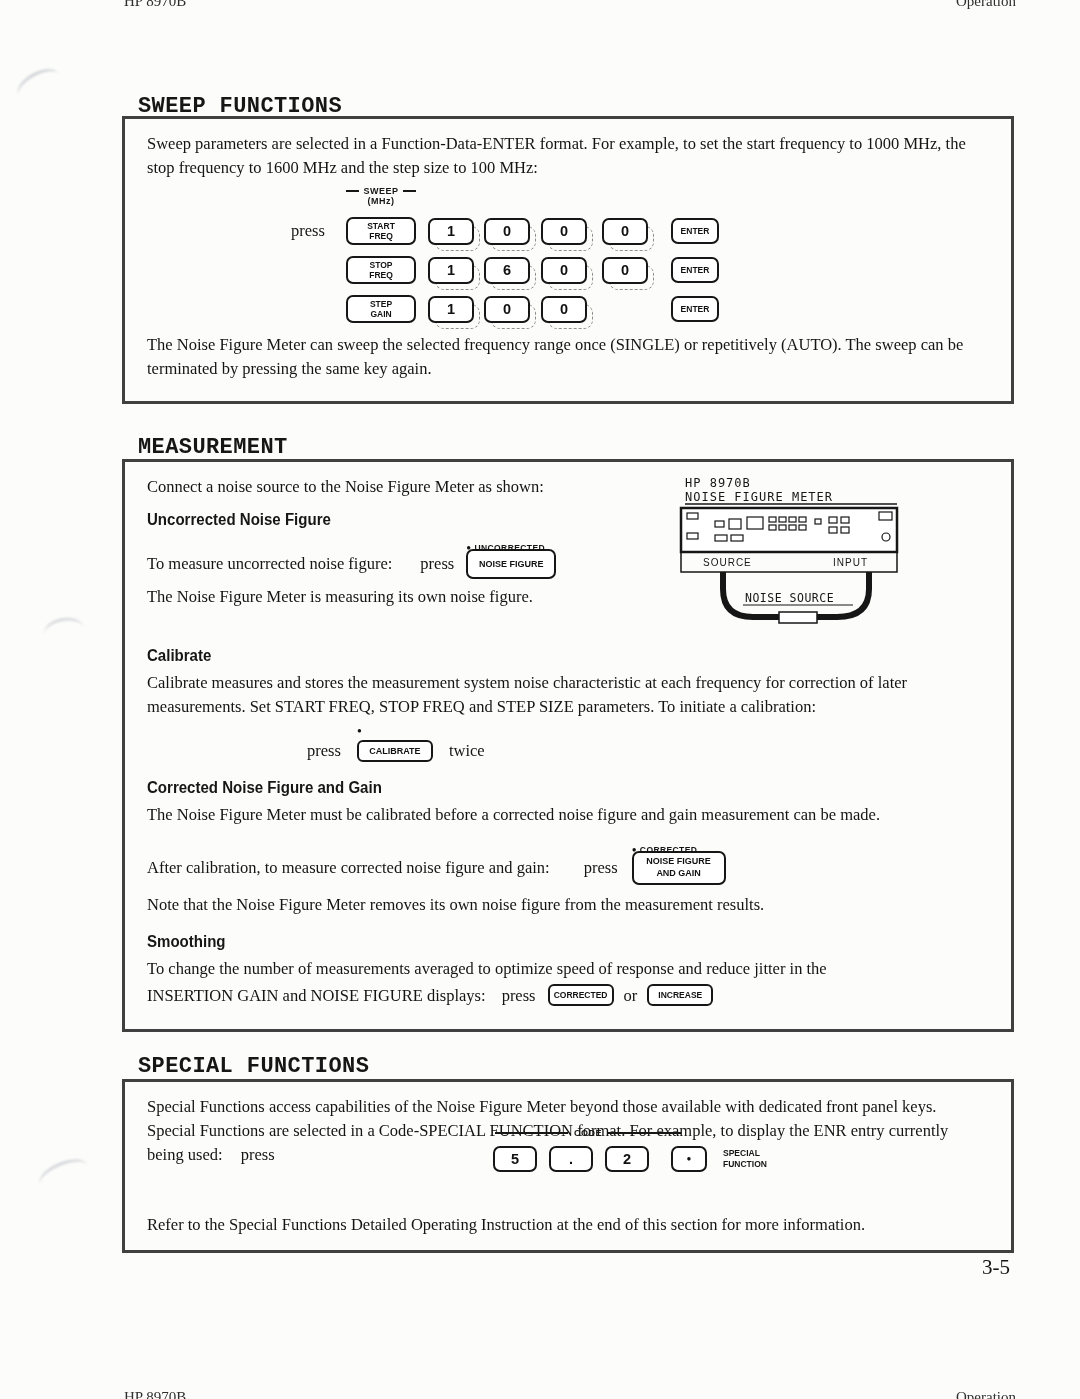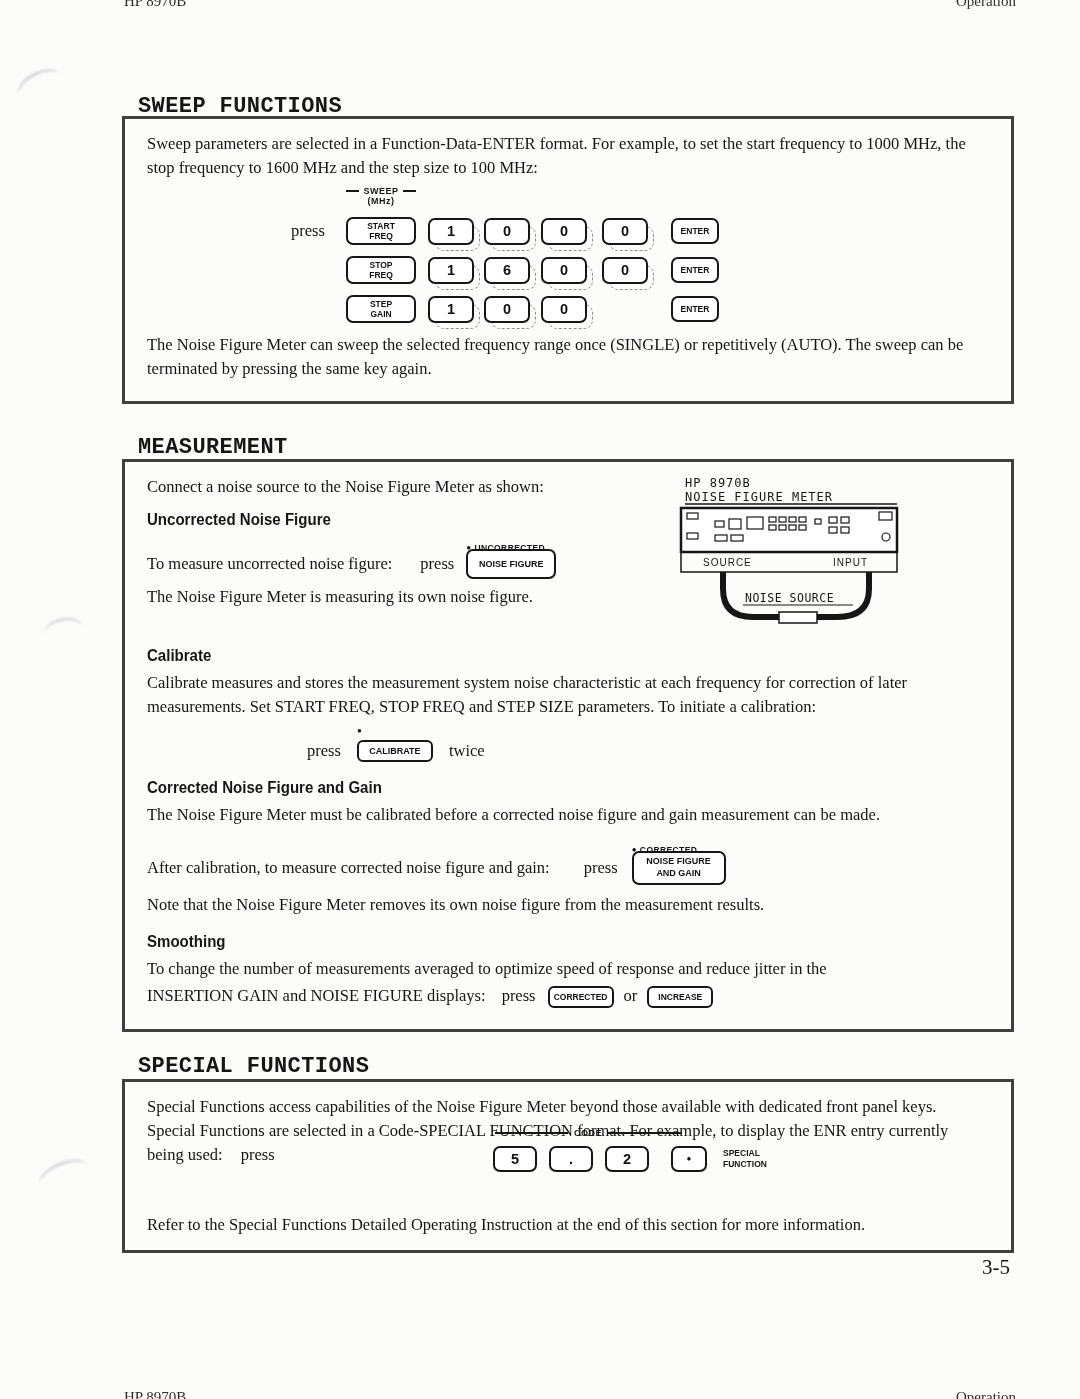--- a/index.html
+++ b/index.html
@@ -80,21 +80,21 @@
   .key-nfg   { min-width: 94px; height: 34px; font-size: 9px; line-height: 1.3; }
   .key-small { min-width: 66px; height: 22px; font-size: 8.5px; border-radius: 6px; }
 
   .pressline { margin-top: 20px; display: flex; align-items: center; }
   .gap-a { margin-left: 28px; margin-right: 12px; }
   .cal-line { margin: 20px 0 4px 160px; display: flex; align-items: center; }
   .cal-line .keywrap { margin: 0 16px; }
   .after-line { margin-top: 24px; display: flex; align-items: center; }
   .after-line .gap-a { margin-left: 34px; margin-right: 14px; }
   .note-line { margin-top: 8px; }
-  .smooth-line2 { display: flex; align-items: flex-end; margin-top: 3px; }
+  .smooth-line2 { display: flex; align-items: flex-start; margin-top: 3px; }
   .smooth-line2 .gap-b { margin-left: 16px; margin-right: 12px; }
   .smooth-line2 .or-w { margin: 0 10px; }
 
   
   .code-diagram { position: absolute; left: 368px; top: 46px; width: 320px; }
   .code-head { display: flex; align-items: center; gap: 6px; width: 186px; margin-left: 2px; }
   .code-head .rule-l { border-top-width: 2.5px; }
   .code-keys { display: flex; align-items: center; gap: 12px; margin-top: 8px; }
   .key-d2 { width: 44px; height: 26px; font-size: 14.5px; }
   .key-spdot { width: 36px; height: 26px; font-size: 10px; }

